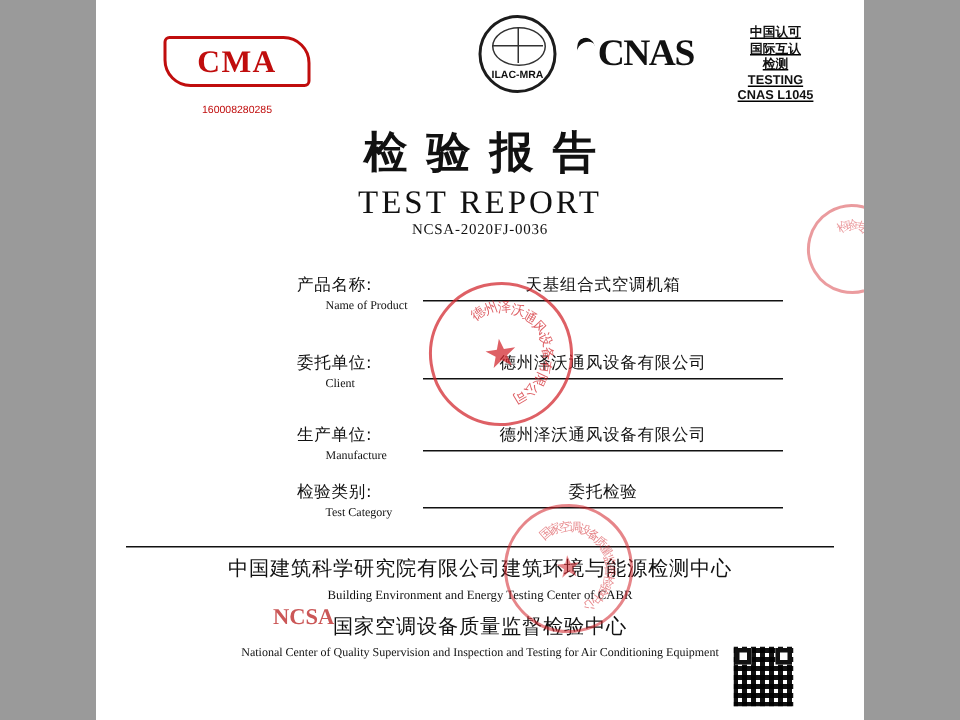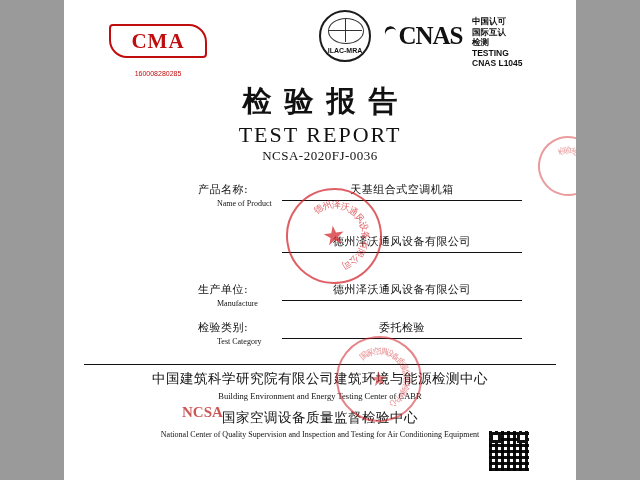--- a/index.html
+++ b/index.html
@@ -155,21 +155,22 @@
     border-radius: 50% 50% 0 0;
     transform: rotate(-20deg);
     margin-right: 1px;
     vertical-align: 3px;
   }
 
   
   #logo-cnas-text {
     left: 408px; top: 8px;
     width: 90px;
-    text-align: left;
+    text-align: center;
+    text-decoration: underline;
   }
   #logo-cnas-text div {
     font-size: 8.5px;
     color: #111;
     line-height: 10.5px;
     font-weight: bold;
   }
   #logo-cnas-text .en {
     font-size: 8.5px;
     letter-spacing: 0px;
@@ -196,21 +197,21 @@
     font-size: 22px;
     letter-spacing: 2px;
     color: #111;
     font-family: "Liberation Serif", serif;
   }
   #report-no {
     position: absolute;
     left: 0; top: 148px;
     width: 512px;
     text-align: center;
-    font-size: 13px;
+    font-size: 10px;
     letter-spacing: 0.5px;
     color: #111;
     font-family: "Liberation Serif", serif;
   }
 
   
   .field {
     position: absolute;
     left: 134px;
     width: 324px;
@@ -442,20 +443,24 @@
 
   <div class="field" id="field-product">
     <div class="labels">
       <div class="lbl-cn">产品名称:</div>
       <div class="lbl-en">Name of Product</div>
     </div>
     <div class="value">天基组合式空调机箱</div>
   </div>
 
   <div class="field" id="field-client">
+    <div class="labels">
+      <div class="lbl-cn">委托单位:</div>
+      <div class="lbl-en">Client</div>
+    </div>
     <div class="value">德州泽沃通风设备有限公司</div>
   </div>
 
   <div class="field" id="field-manuf">
     <div class="labels">
       <div class="lbl-cn">生产单位:</div>
       <div class="lbl-en">Manufacture</div>
     </div>
     <div class="value">德州泽沃通风设备有限公司</div>
   </div>

